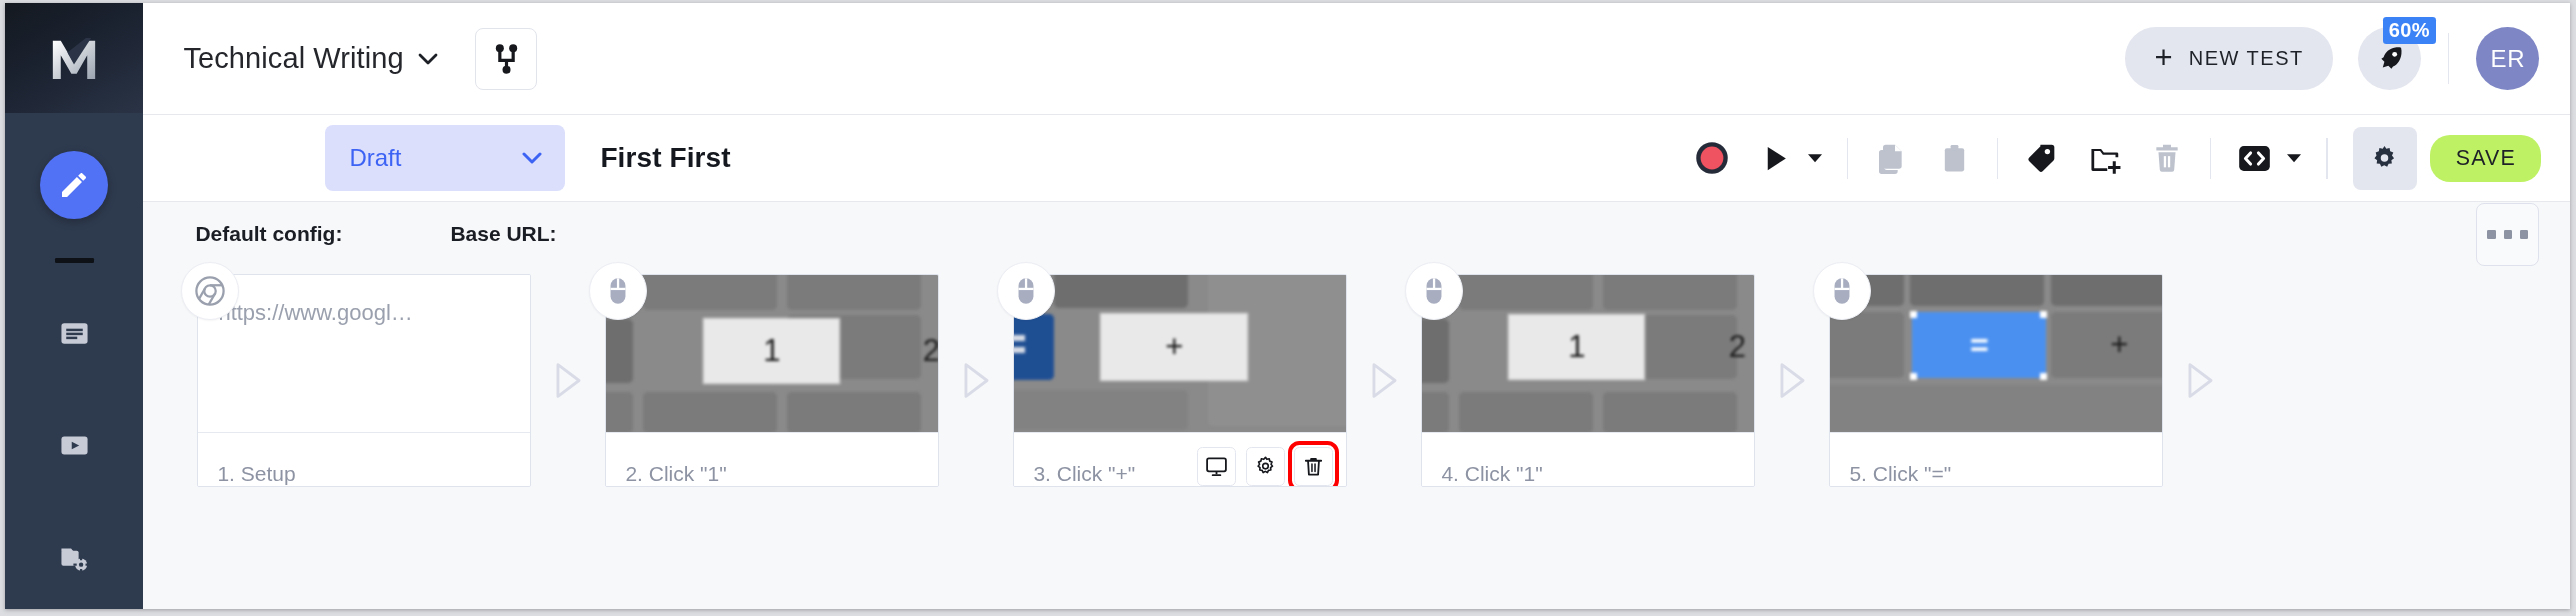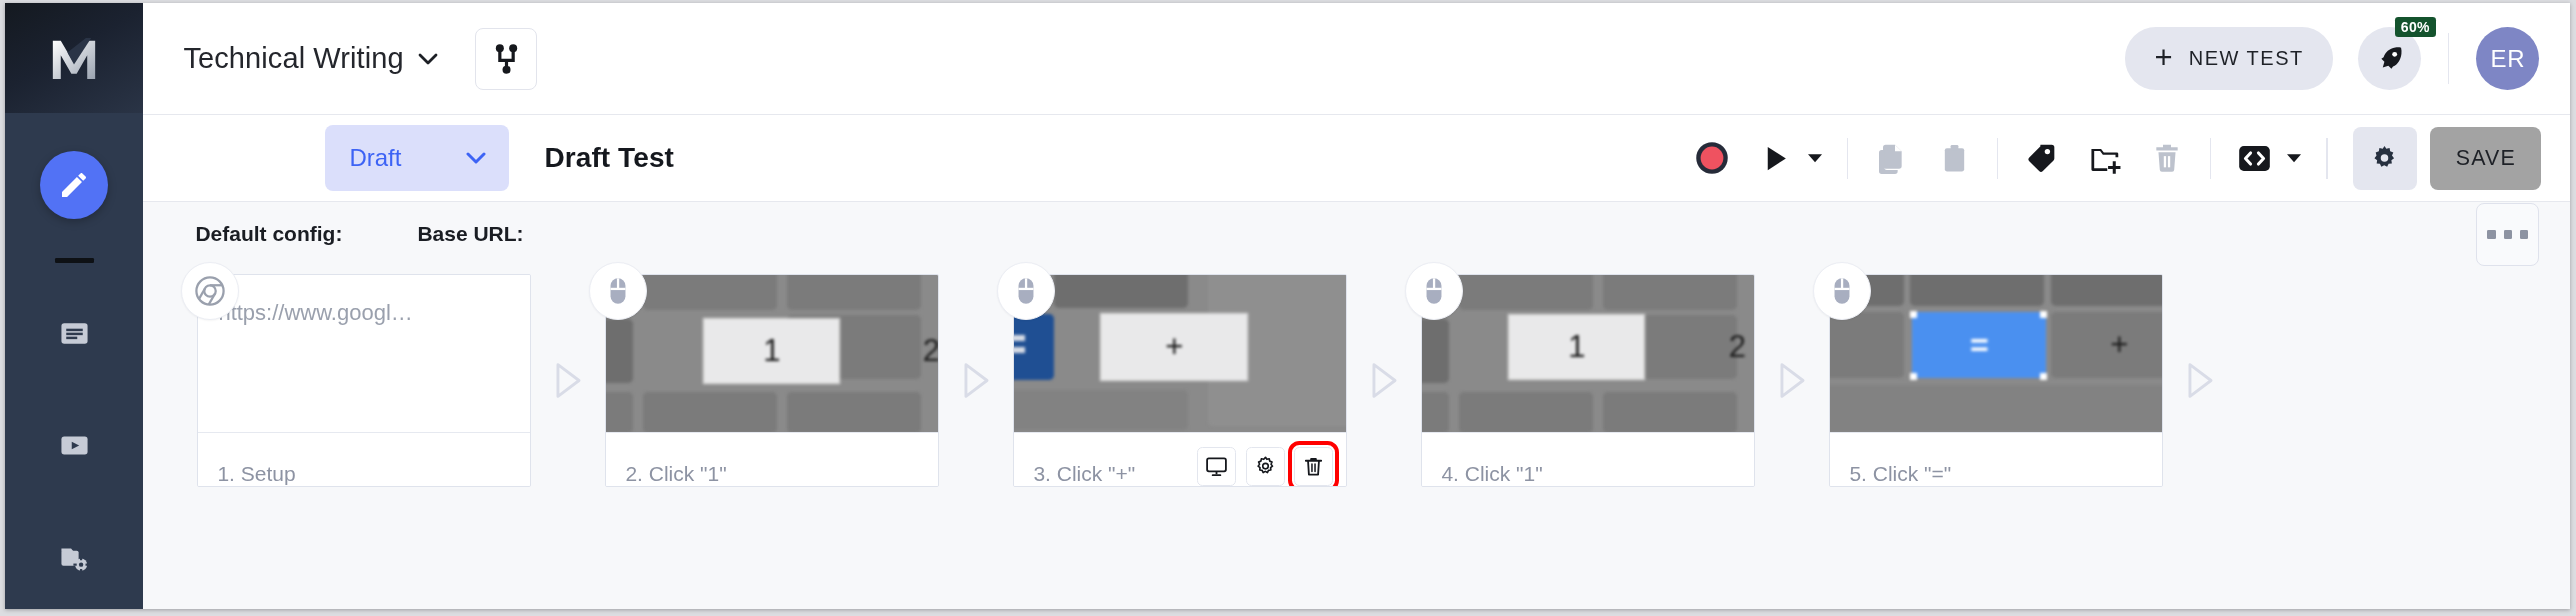--- a/index.html
+++ b/index.html
@@ -87,41 +87,41 @@
   .plus-glyph { font-size: 31px; line-height: 0.8; font-weight: 400; }
   .rocket-wrap { position: relative; margin-left: 25.4px; }
   .rocket-btn {
     width: 63px; height: 63px; border-radius: 50%;
     background: #e4e6ef; display: flex; align-items: center; justify-content: center;
     cursor: pointer;
   }
   .rocket-btn svg { width: 28px; height: 28px; }
   .pct-badge {
     position: absolute; top: -10.7px; right: -14.7px;
-    background: #14532d; color: #fff;
-    font-size: 14px; font-weight: 700; letter-spacing: 0.3px;
+    background: #3b82f6; color: #fff;
+    font-size: 20px; font-weight: 700; letter-spacing: 0.3px;
     padding: 2px 6px; border-radius: 3.3px; line-height: 1.15;
   }
   .vdiv { width: 1.3px; height: 51px; background: #e4e6ef; margin: 0 27px; }
   .avatar {
     width: 63px; height: 63px; border-radius: 50%;
     background: #7e86c5; color: #fff;
     display: flex; align-items: center; justify-content: center;
     font-size: 24px; letter-spacing: 0.7px; cursor: pointer;
   }
 
   
   .toolbar {
     height: 87px; flex: 0 0 87px;
     background: #fff;
     display: flex; align-items: center; padding: 0 29px 0 182px;
     border-bottom: 0.7px solid #e6e8ee;
   }
   .status-pill {
-    width: 184px; height: 66px; border-radius: 8px;
+    width: 240px; height: 66px; border-radius: 8px;
     background: #dbdffb; color: #3d63f5;
     display: flex; align-items: center; justify-content: space-between;
     padding: 0 23px 0 24px; font-size: 24px; cursor: pointer;
   }
   .status-pill .chev { width: 20px; height: 12px; }
   .test-title { font-size: 28px; font-weight: 700; color: #15181e; margin-left: 35px; letter-spacing:0.1px; }
   .tb-spacer { flex: 1 1 auto; }
   .tb-icon {
     width: 51px; height: 51px; display: flex; align-items: center; justify-content: center;
     cursor: pointer; border-radius: 5.4px;
@@ -131,37 +131,37 @@
   .tb-sep { width: 1.3px; height: 41px; background: #e4e6ef; margin: 0 17.4px; }
   .caret-btn { width: 29px; height: 47px; display:flex; align-items:center; justify-content:center; cursor:pointer; }
   .caret-btn svg { width: 16px; height: 10.7px; }
   .gear-btn {
     width: 64px; height: 63px; border-radius: 8px; background: #e4e6ef;
     display: flex; align-items: center; justify-content: center; cursor: pointer;
     margin-left: 8px;
   }
   .gear-btn svg { width: 29px; height: 29px; }
   .save-btn {
-    height: 63px; padding: 0 25.4px; border-radius: 8px;
-    background: #a3a3a3; color: #1e2127; border: none;
+    height: 47px; padding: 0 25.4px; border-radius: 20px;
+    background: #bef264; color: #1e2127; border: none;
     font-size: 21.4px; letter-spacing: 1.2px; cursor: pointer; margin-left: 13.4px;
     font-family: "Liberation Sans", sans-serif;
   }
 
   
   .configrow {
     height: 64px; flex: 0 0 64px;
     display: flex; align-items: center;
     padding-left: 52px; padding-right: 31px;
     font-size: 21px;
   }
   .cfg-label { color: #1a1d23; font-weight: 700; }
   .cfg-value { color: #9aa0ad; margin-left: 10.7px; font-weight: 400; }
   .cfg-group { display: flex; align-items: baseline; flex-direction: column; }
-  .cfg-group.second { margin-left: 75px; }
+  .cfg-group.second { margin-left: 108px; }
   .cfg-spacer { flex: 1 1 auto; }
   .dots-btn {
     width: 63px; height: 63px; border-radius: 8px;
     border: 0.7px solid #dfe2ec; background: #f9fafc;
     display: flex; align-items: center; justify-content: center; gap: 7.4px;
     cursor: pointer;
   }
   .dots-btn i { width: 8.7px; height: 8.7px; background: #8d93a2; border-radius: 1.3px; display:block; }
 
   
@@ -350,21 +350,21 @@
       <div class="avatar">ER</div>
     </header>
 
     <div class="toolbar">
       <div class="status-pill">
         <span>Draft</span>
         <svg class="chev" viewBox="0 0 20 12">
           <path d="M2 2 L10 10 L18 2" stroke="#3d63f5" stroke-width="3" fill="none" stroke-linecap="round" stroke-linejoin="round"></path>
         </svg>
       </div>
-      <div class="test-title">Draft Test</div>
+      <div class="test-title">First First</div>
 
       <div class="tb-spacer"></div>
 
       <div class="tb-icon">
         <svg width="36" height="36" viewBox="0 0 24 24">
           <circle cx="12" cy="12" r="10.5" fill="#262b39"></circle>
           <circle cx="12" cy="12" r="7.6" fill="#ef5260"></circle>
         </svg>
       </div>
       <div class="tb-gap"></div>

